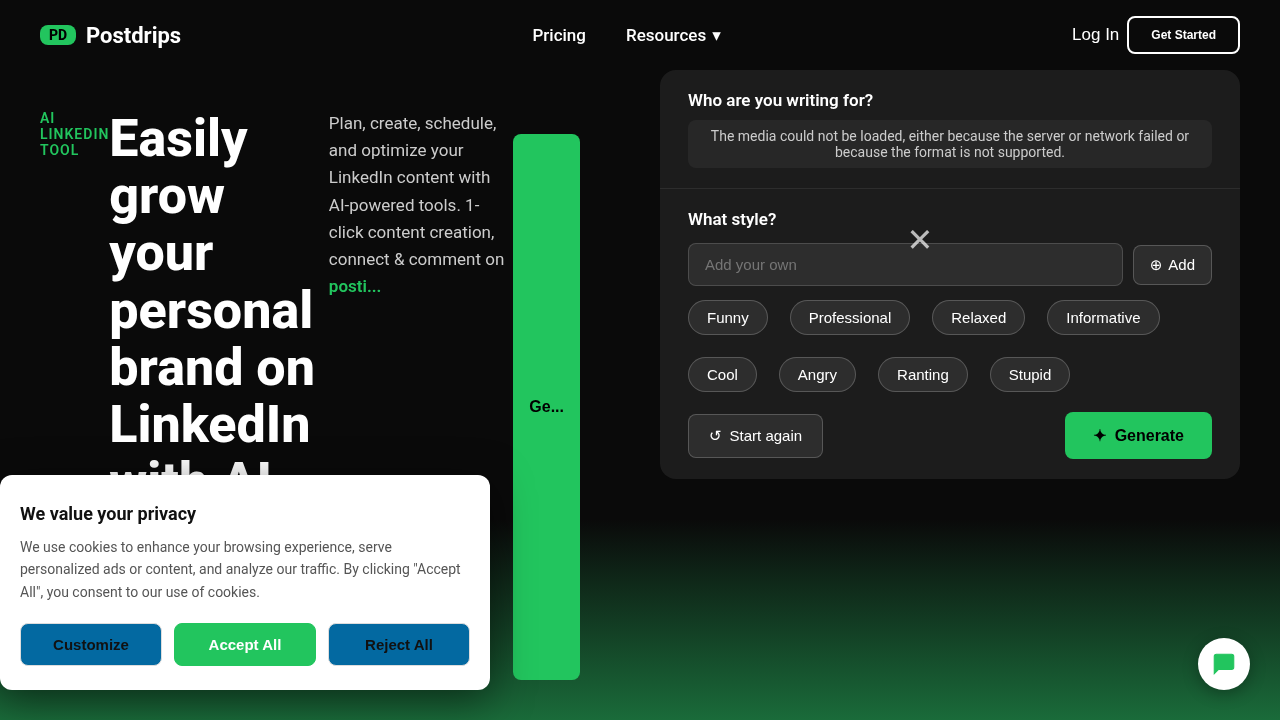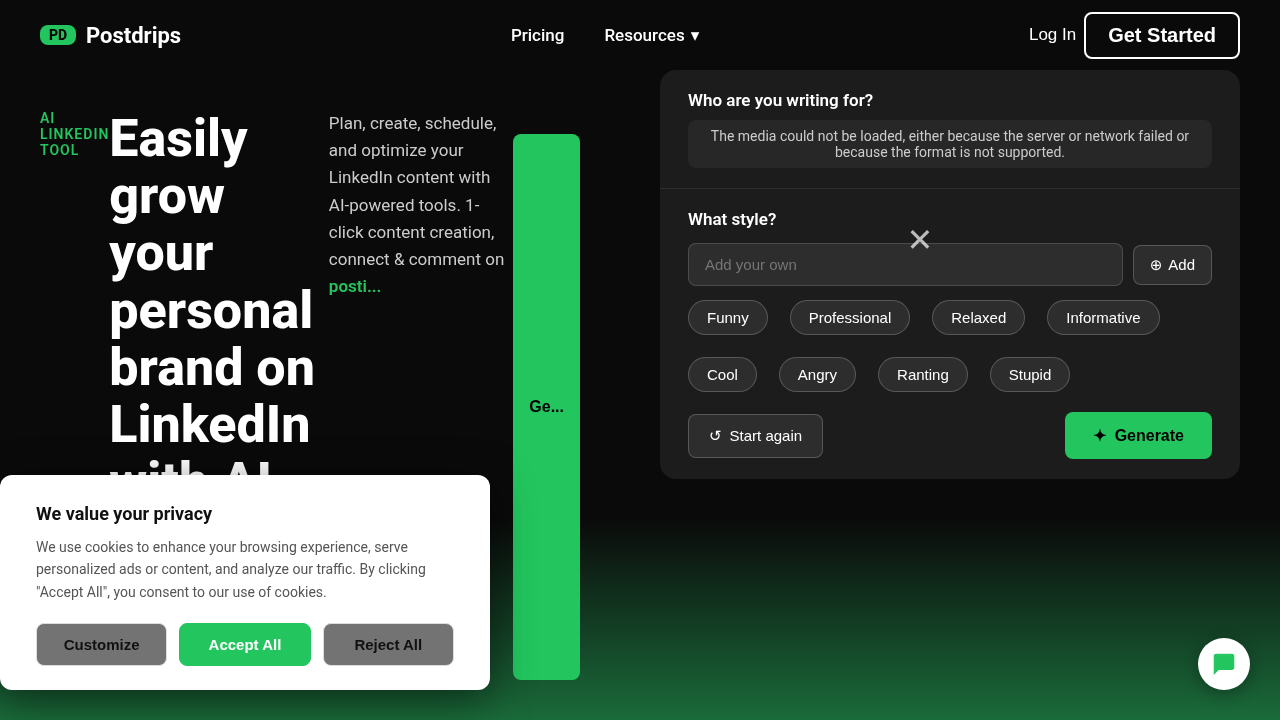--- a/index.html
+++ b/index.html
@@ -92,21 +92,21 @@
       background: none;
       border: none;
     }
 
     .get-started-btn {
       background: transparent;
       border: 2px solid #fff;
       color: #fff;
       padding: 10px 22px;
       border-radius: 8px;
-      font-size: 20px;
+      font-size: 12px;
       font-weight: 600;
       cursor: pointer;
     }
 
     
     .main {
       position: relative;
       z-index: 5;
       display: flex;
       height: calc(720px - 70px);
@@ -320,21 +320,21 @@
     }
 
     
     .cookie-banner {
       position: absolute;
       bottom: 30px;
       left: 0;
       width: 490px;
       background: #fff;
       border-radius: 12px;
-      padding: 28px 36px 24px;
+      padding: 28px 20px 24px;
       z-index: 50;
       box-shadow: 0 10px 40px rgba(0,0,0,0.5);
     }
 
     .cookie-title {
       font-size: 18px;
       font-weight: 700;
       color: #111;
       margin-bottom: 12px;
     }
@@ -352,21 +352,21 @@
     }
 
     .cookie-btn {
       flex: 1;
       padding: 12px 16px;
       border-radius: 8px;
       font-size: 15px;
       font-weight: 600;
       cursor: pointer;
       border: 1px solid #ddd;
-      background: #737373;
+      background: #0369a1;
       color: #111;
     }
 
     .cookie-btn.accept {
       background: #22c55e;
       border-color: #22c55e;
       color: #fff;
     }
 
     

